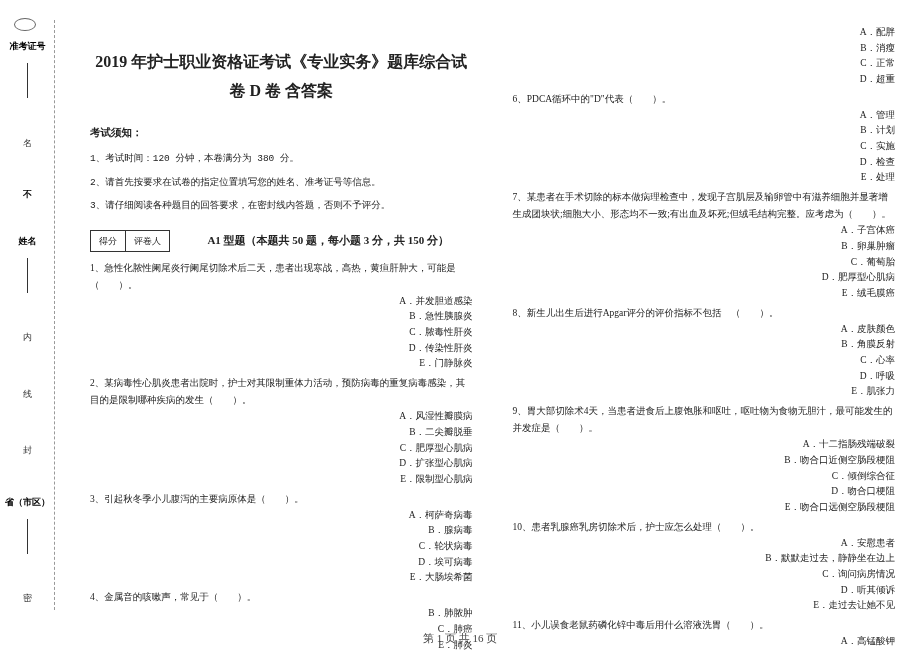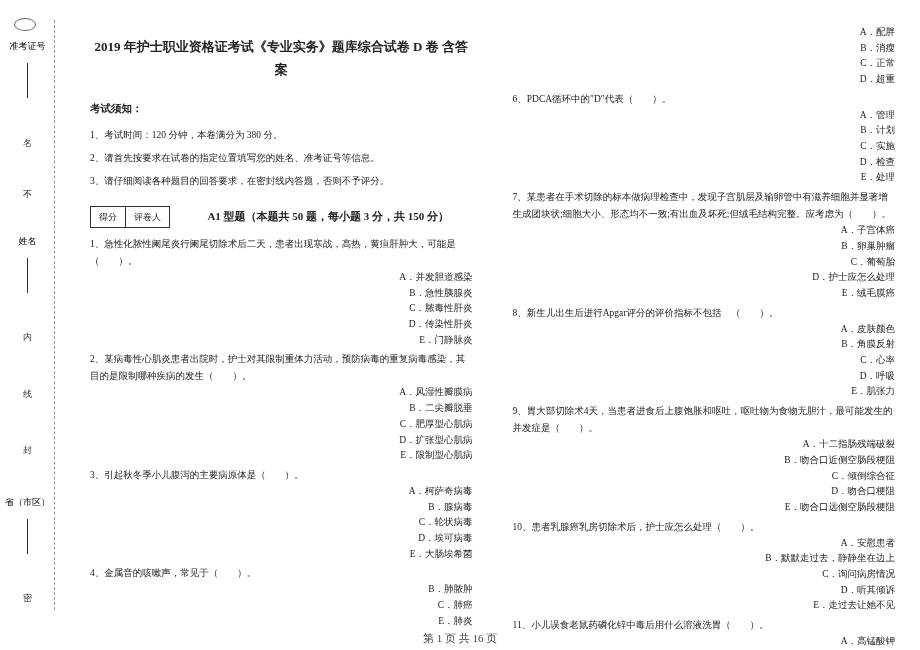--- a/index.html
+++ b/index.html
@@ -1,29 +1,29 @@
 <!DOCTYPE html>
 <html><head>
   <meta charset="utf-8">
   <style>
     * { margin: 0; padding: 0; box-sizing: border-box; }
     body { font-family: "SimSun", "宋体", serif; font-size: 10px; background: #fff; width: 920px; height: 650px; overflow: hidden; position: relative; }
     .page { display: flex; width: 920px; height: 630px; padding: 10px 0; }
     .side-margin { width: 55px; display: flex; flex-direction: column; align-items: center; justify-content: space-between; padding: 30px 0 10px 0; position: relative; }
     .vert-dash { position: absolute; right: 0; top: 10px; bottom: 10px; border-right: 1px dashed #999; }
     .side-label { font-size: 9px; color: #333; padding: 5px 0; }
-    .side-field { display: flex; flex-direction: column; align-items: center; gap: 10px; }
+    .side-field { display: flex; flex-direction: column; align-items: center; gap: 10px; font-weight: bold; }
     .side-field-label { font-size: 9px; }
     .side-field-line { width: 1px; height: 35px; border-left: 1px solid #333; }
     .content { flex: 1; display: flex; padding: 15px 10px 5px 20px; }
     .col { flex: 1; padding: 0 15px; font-size: 9.5px; line-height: 1.8; color: #222; }
     .col-right { padding-left: 25px; }
-    h1.title { font-size: 13px; font-weight: bold; text-align: center; margin: 10px 0 18px 0; }
+    h1.title { font-size: 16px; font-weight: bold; text-align: center; margin: 23px 0 18px 0; }
     .section-label { font-weight: bold; font-size: 10.5px; margin: 8px 0; }
-    .instr { margin: 6px 0; }
+    .instr { margin: 6px 0; font-family: Liberation Mono, monospace; }
     .score-box { display: inline-flex; border: 1px solid #333; margin: 10px 0 0 0; }
     .score-cell { border-right: 1px solid #333; padding: 2px 8px; font-size: 9px; }
     .score-cell:last-child { border-right: none; }
     .qtype-title { display: inline-block; font-weight: bold; font-size: 11px; margin-left: 35px; margin-bottom: 6px; }
     .q { margin: 3px 0; }
     .opts { padding-left: 32px; }
     .opt { line-height: 1.65; text-align: right; }
     .footer { position: absolute; bottom: 4px; left: 0; right: 0; text-align: center; font-size: 11px; color: #444; }
     .oval { position: absolute; top: 18px; left: 14px; width: 22px; height: 13px; border: 1px solid #666; border-radius: 50%; font-size: 8px; text-align: center; line-height: 11px; }
   </style>
@@ -135,21 +135,21 @@
           <div class="opt">E．处理</div>
         </div>
       </div>
 
       <div class="q">
         <span>7、某患者在手术切除的标本做病理检查中，发现子宫肌层及输卵管中有滋养细胞并显著增生成团块状;细胞大小、形态均不一致;有出血及坏死;但绒毛结构完整。应考虑为（　　）。</span>
         <div class="opts">
           <div class="opt">A．子宫体癌</div>
           <div class="opt">B．卵巢肿瘤</div>
           <div class="opt">C．葡萄胎</div>
-          <div class="opt">D．护士应怎么处理</div>
+          <div class="opt">D．肥厚型心肌病</div>
           <div class="opt">E．绒毛膜癌</div>
         </div>
       </div>
 
       <div class="q">
         <span>8、新生儿出生后进行Apgar评分的评价指标不包括　（　　）。</span>
         <div class="opts">
           <div class="opt">A．皮肤颜色</div>
           <div class="opt">B．角膜反射</div>
           <div class="opt">C．心率</div>

